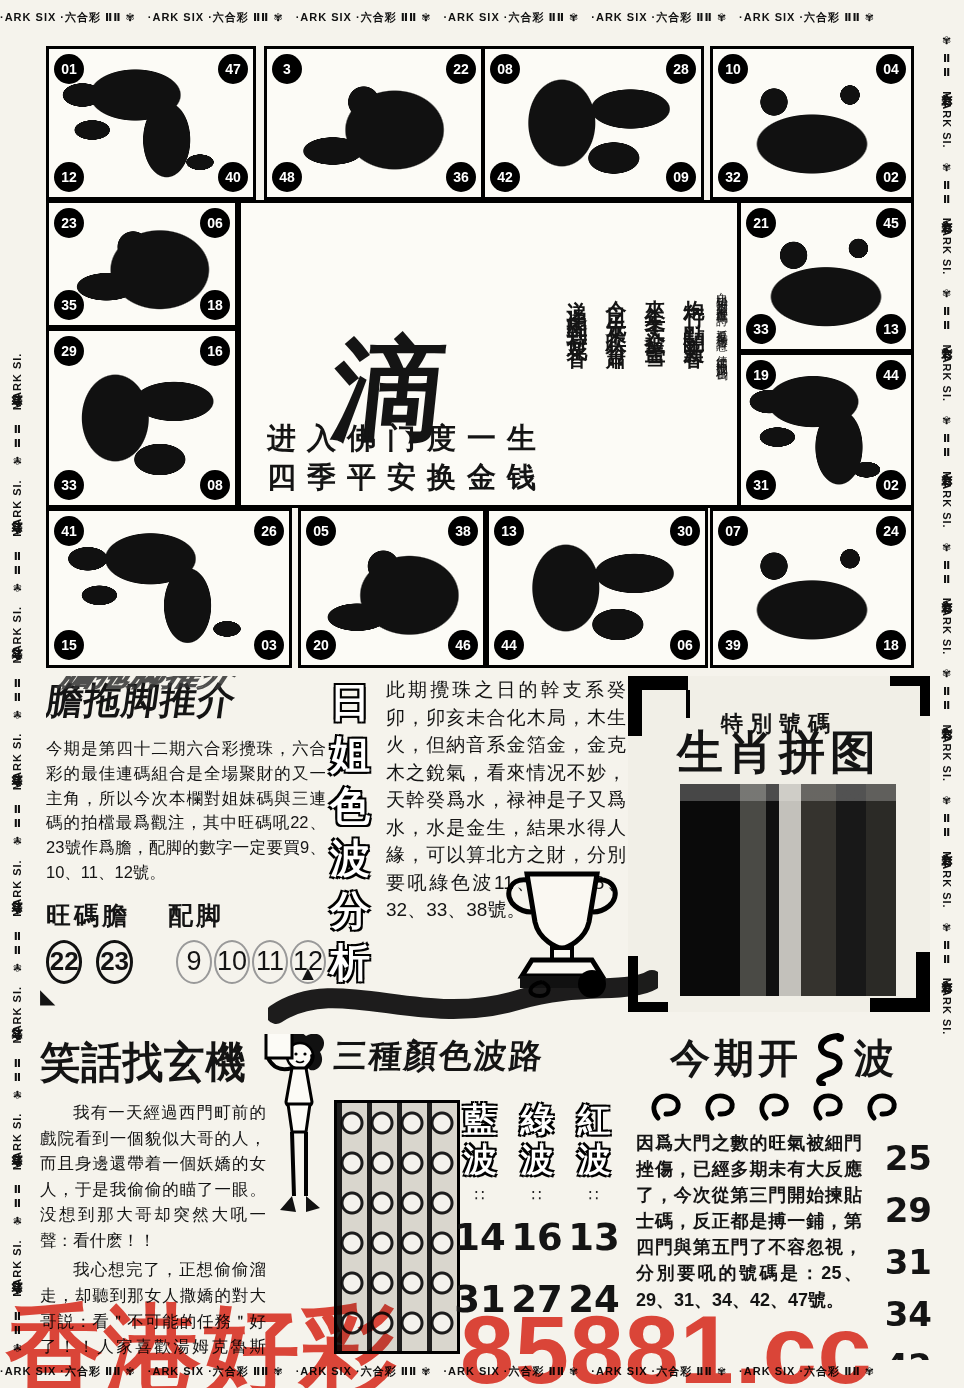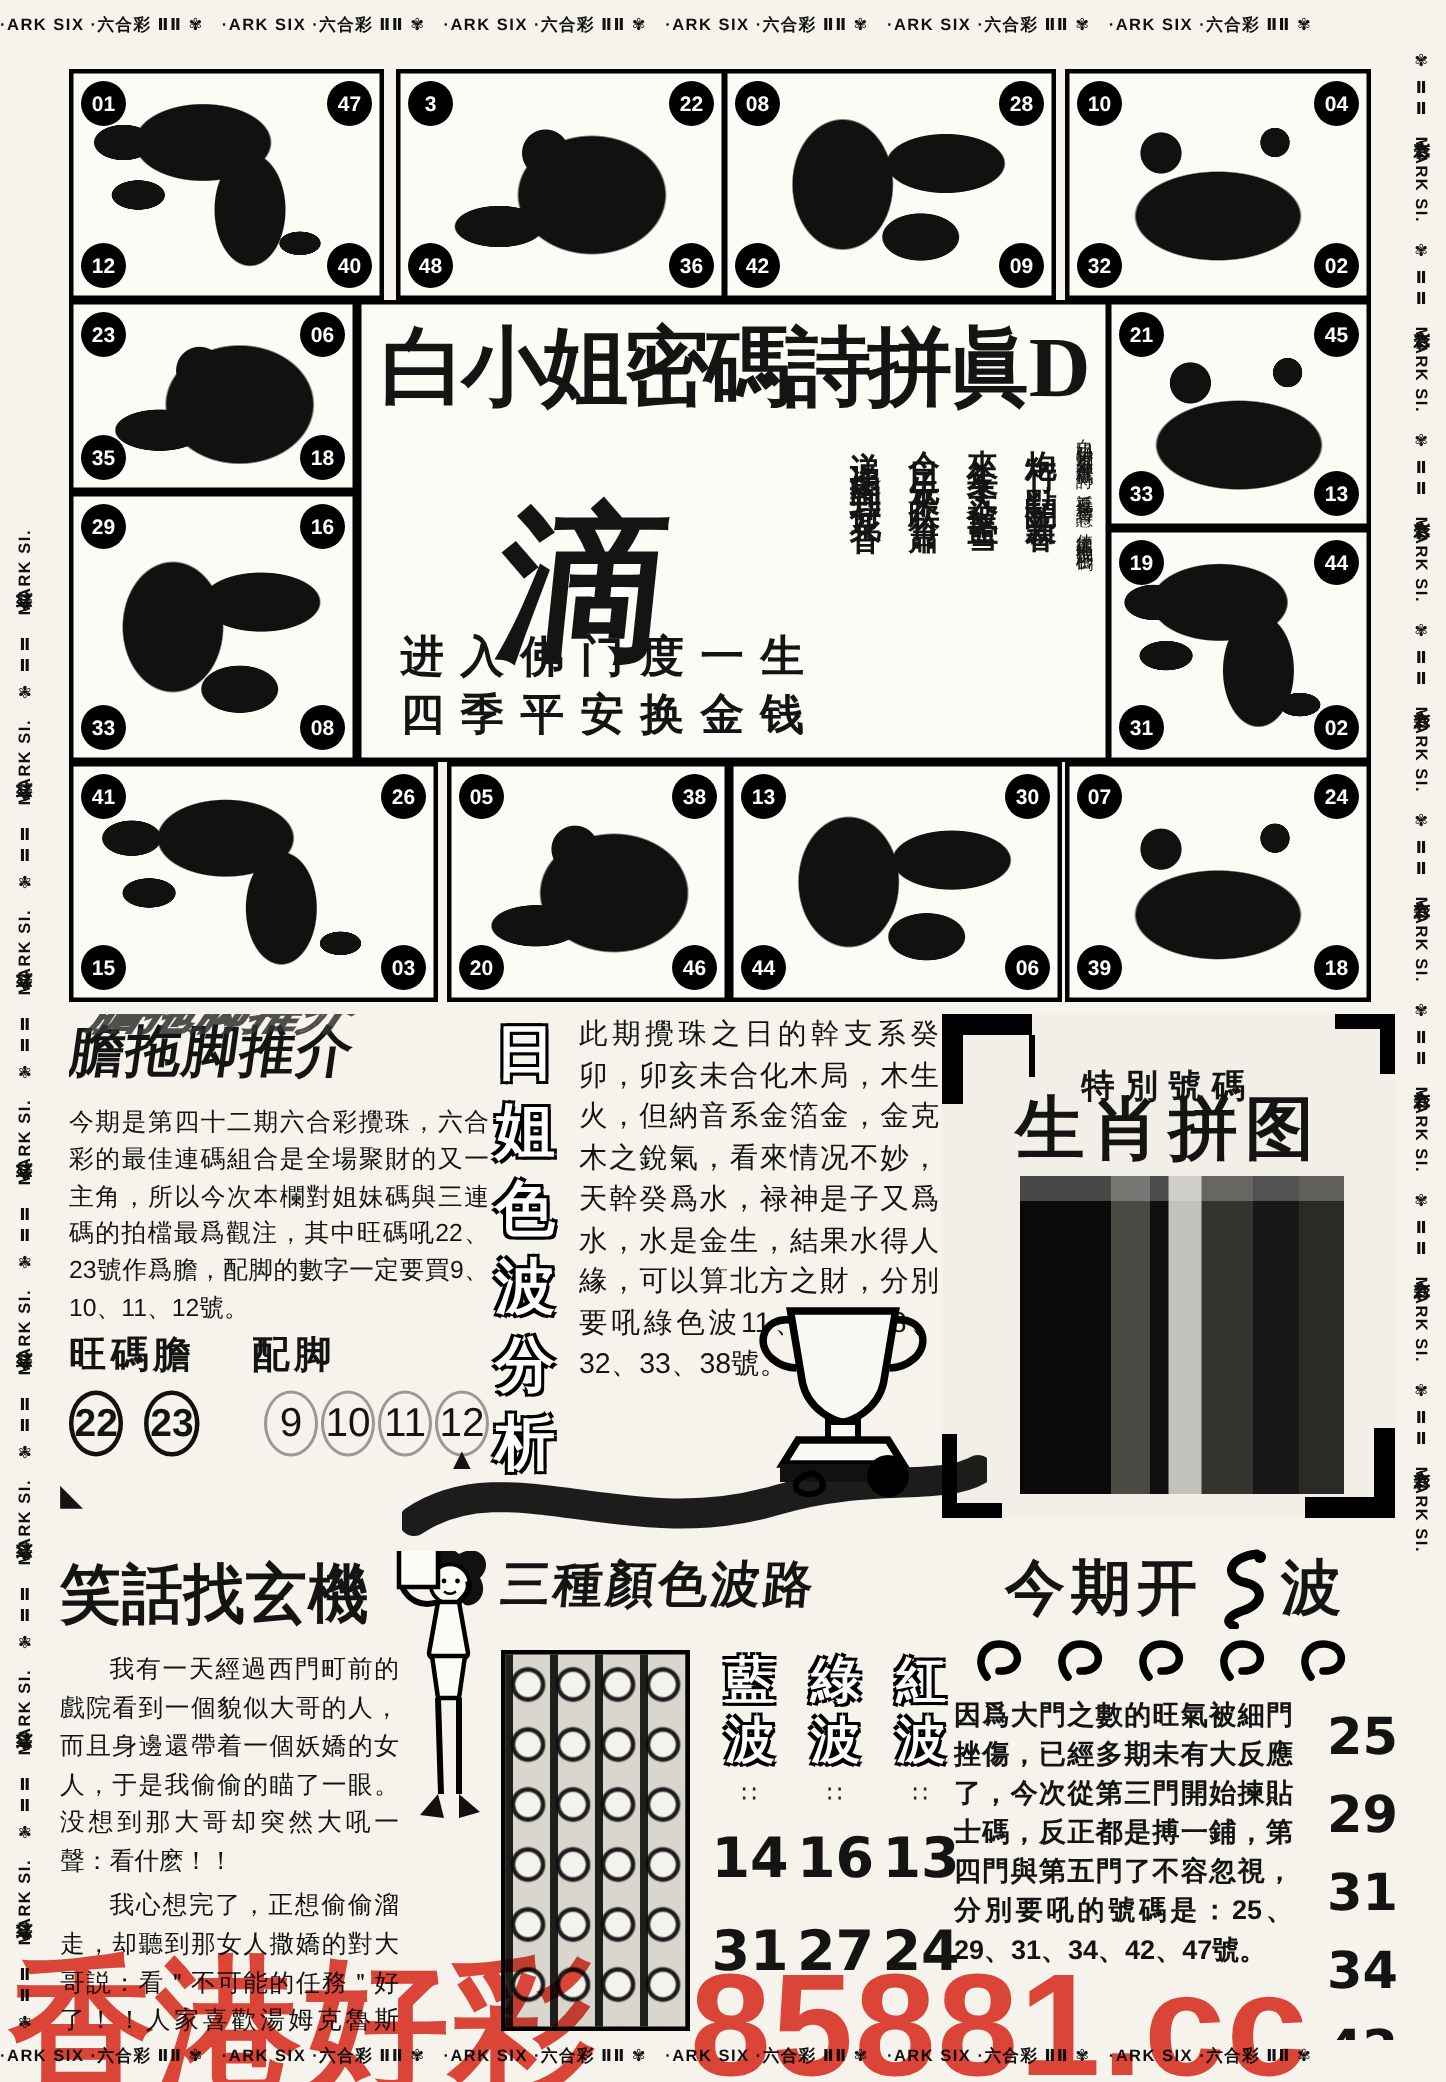--- a/index.html
+++ b/index.html
@@ -105,21 +105,21 @@
 
   #colorwaves{position:absolute;left:334px;top:1034px;width:298px;height:322px;}
   .cw-header{font-size:33px;font-weight:900;font-family:"DejaVu Serif",serif;letter-spacing:2px;
     transform:skewX(-5deg);white-space:nowrap;}
   .cw-grid{position:absolute;left:0;top:66px;width:120px;height:248px;border:3px solid #000;
     background-color:#d9d6cd;
     background-image:
       repeating-linear-gradient(90deg, rgba(10,10,10,.9) 0 5px, transparent 5px 30px),
       radial-gradient(circle 11px at 15px 20px, #f4f2ec 8px, #1c1c1c 9px 11px, transparent 12px);
     background-size:auto,30px 40px;}
-  .cw-cols{position:absolute;left:140px;top:66px;width:166px;display:flex;justify-content:space-between;}
+  .cw-cols{position:absolute;left:120px;top:66px;width:166px;display:flex;justify-content:space-between;}
   .cw-col{width:52px;text-align:center;}
   .cw-label{font-size:33px;font-weight:900;line-height:40px;color:#fff;
     text-shadow:-2px -2px 0 #000,2px -2px 0 #000,-2px 2px 0 #000,2px 2px 0 #000;}
   .cw-sep{font-size:16px;letter-spacing:1px;margin:6px 0 2px 0;color:#222;}
   .cw-num{font-size:37px;font-weight:bold;line-height:62px;font-family:"DejaVu Sans",sans-serif;}
 
   #jinqi{position:absolute;left:636px;top:1030px;width:296px;height:330px;overflow:hidden;}
   .jq-header{display:flex;align-items:center;justify-content:center;
     font-family:"Liberation Serif","DejaVu Serif",serif;font-size:40px;font-weight:700;letter-spacing:4px;}
   .jq-orn{display:block;margin:2px auto 6px auto;}
@@ -194,21 +194,20 @@
 </div>
 <div class="panel" style="left:738px;top:352px;width:170px;height:150px;">
   <div class="art artA"></div>
   <span class="ball tl">19</span>
   <span class="ball tr">44</span>
   <span class="ball bl">31</span>
   <span class="ball br">02</span>
 </div>
 
 <div id="title-block">
-  <div class="main-title">白小姐密碼詩拼眞D</div>
   <div class="big-char">滴</div>
   <div class="poem">
     <div class="poem-intro">白小姐特別奉獻神童獻碼詩，祇要精透詩意、使從圖中找到密碼。</div>
     <div class="poem-line">炮竹一點鬧新春</div>
     <div class="poem-line">來年冬天被盖雪</div>
     <div class="poem-line">今日先來吹竹簫</div>
     <div class="poem-line">递递闹到荷花香</div>
   </div>
   <div class="temple">
     <div>进入佛门度一生</div>
@@ -244,21 +243,21 @@
   <span class="ball bl">39</span>
   <span class="ball br">18</span>
 </div>
 
 <div id="dantuo">
   <div class="dt-header">
     <span class="dt-ghost">膽拖脚推介</span>
     <span>膽拖脚推介</span>
   </div>
   <div class="dt-body">今期是第四十二期六合彩攪珠，六合彩的最佳連碼組合是全場聚財的又一主角，所以今次本欄對姐妹碼與三連碼的拍檔最爲觀注，其中旺碼吼22、23號作爲膽，配脚的數字一定要買9、10、11、12號。</div>
-  <div class="dt-labels" style="margin-top:1px;">
+  <div class="dt-labels" style="margin-top:14px;">
     <span>旺碼膽</span><span>配脚</span>
   </div>
   <div class="dt-nums">
     <span class="hard-circle">22</span>
     <span class="hard-circle">23</span>
     <span class="gap"></span>
     <span class="soft-circle">9</span>
     <span class="soft-circle">10</span>
     <span class="soft-circle">11</span>
     <span class="soft-circle">12</span>

